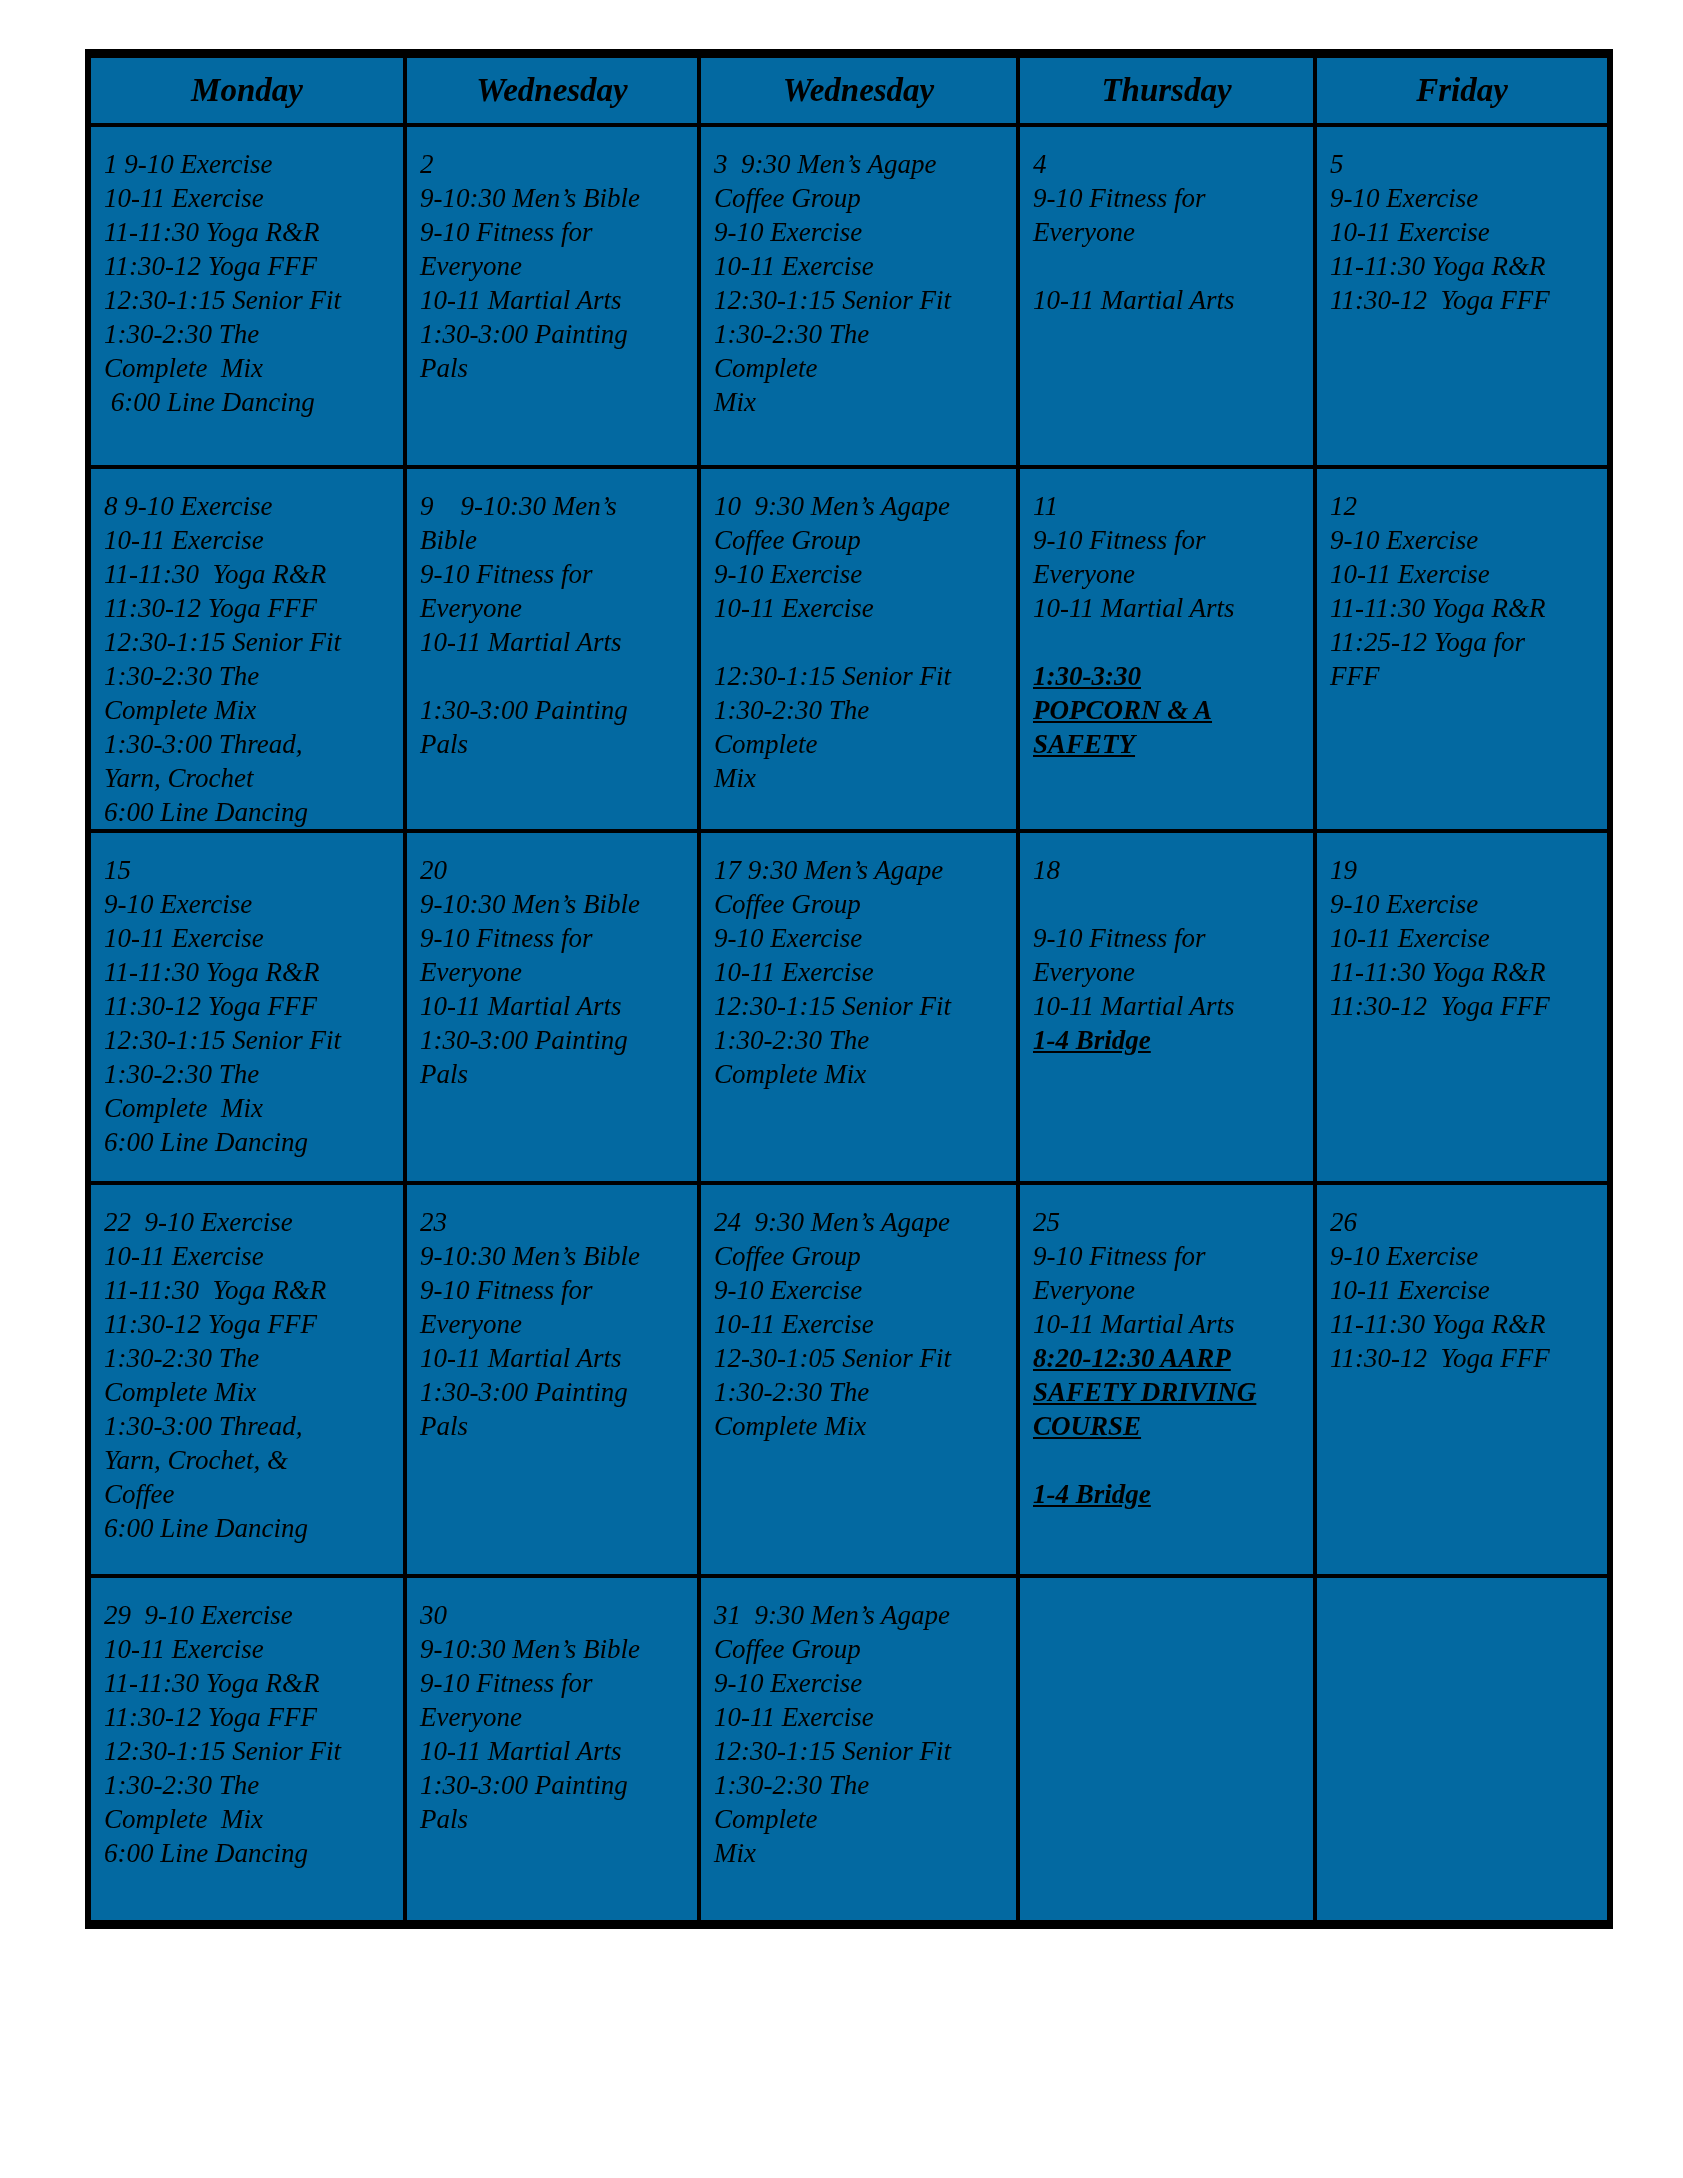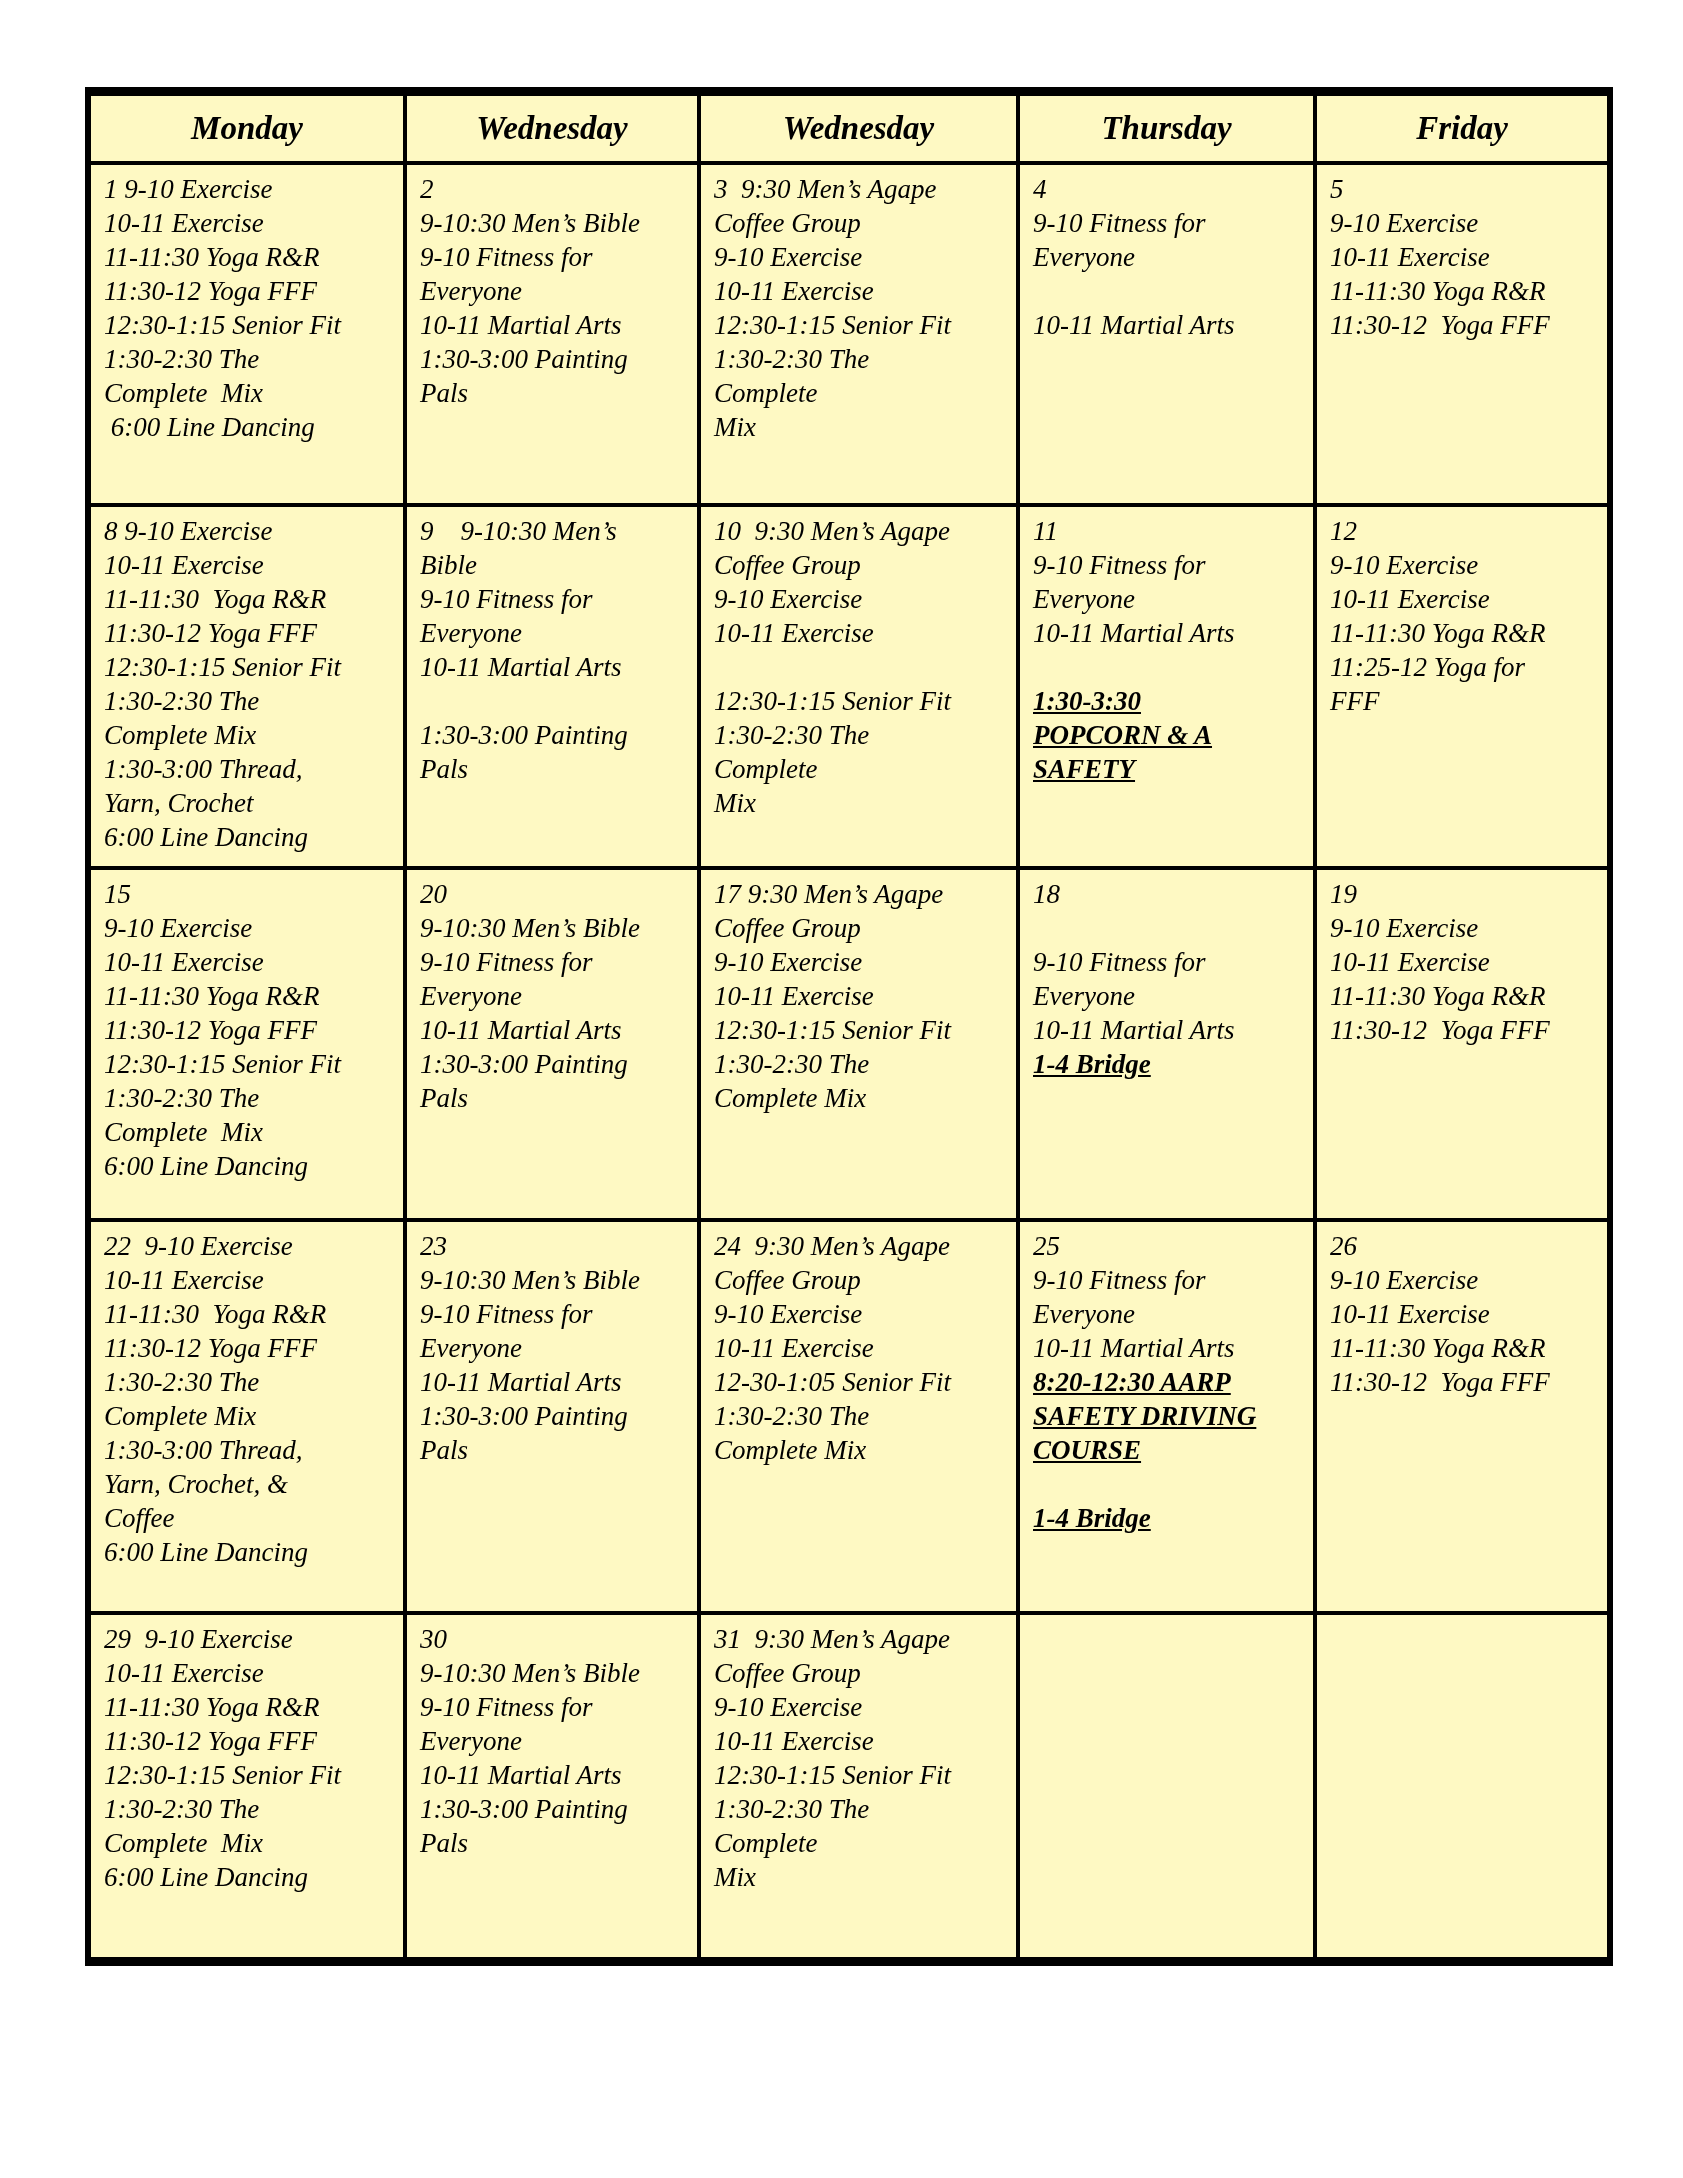--- a/index.html
+++ b/index.html
@@ -9,25 +9,25 @@
   }
   body {
     width: 1683px;
     height: 2178px;
     position: relative;
     font-family: "Liberation Serif", "DejaVu Serif", serif;
   }
   table.calendar {
     border-collapse: collapse;
     table-layout: fixed;
-    margin: 87px 0 0 85px;
+    margin: 49px 0 0 85px;
     border: 6px solid #000;
     border-top-width: 9px;
     border-bottom-width: 9px;
-    background: #fef9c3;
+    background: #0369a1;
   }
   col.c-mon { width: 317px; }
   col.c-tue { width: 294px; }
   col.c-wed { width: 319px; }
   col.c-thu { width: 297px; }
   col.c-fri { width: 295px; }
 
   th, td {
     border: 4px solid #000;
   }
@@ -42,21 +42,21 @@
     color: #000;
   }
   tbody tr.week-1 { height: 342px; }
   tbody tr.week-2 { height: 363px; }
   tbody tr.week-3 { height: 352px; }
   tbody tr.week-4 { height: 393px; }
   tbody tr.week-5 { height: 349px; }
 
   td {
     vertical-align: top;
-    padding: 7px 8px 0 13px;
+    padding: 20px 8px 0 13px;
     overflow: hidden;
     color: #000;
   }
   td .line {
     font-family: "Liberation Serif", "DejaVu Serif", serif;
     font-style: italic;
     font-size: 27px;
     line-height: 34px;
     white-space: pre-wrap;
     color: #000;

